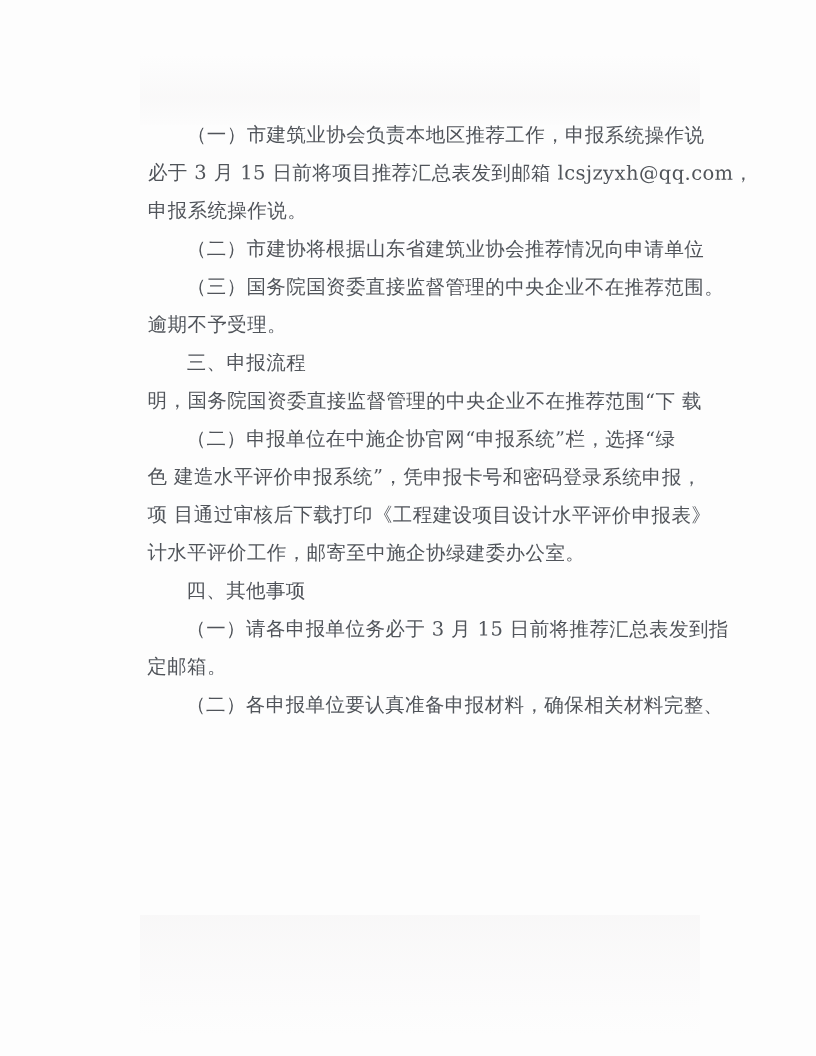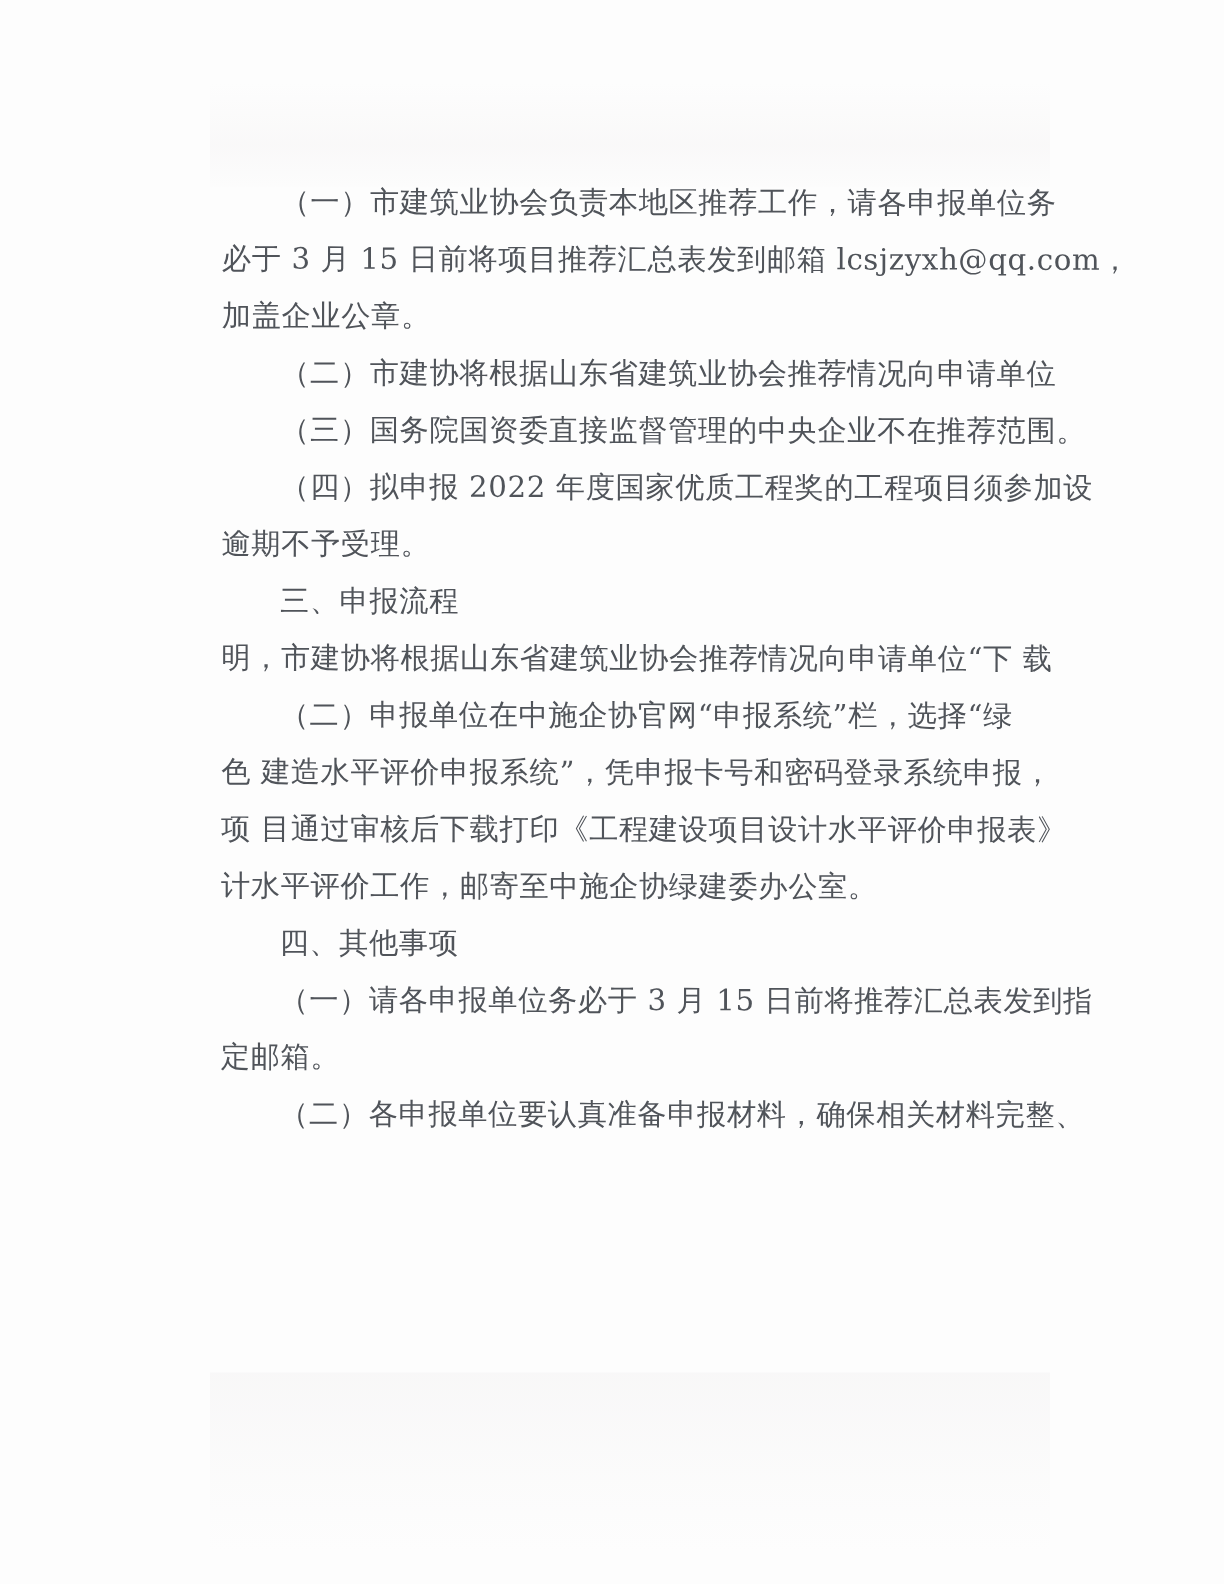--- a/index.html
+++ b/index.html
@@ -53,29 +53,28 @@
   }
 </style>
 </head>
 <body>
 
 <div class="page">
   <div class="scan-texture-top"></div>
   <div class="scan-texture-bottom"></div>
 
   <div class="doc-body">
-    <div class="line indent">（一）市建筑业协会负责本地区推荐工作，请各申报单位务</div>
+    <div class="line indent">（一）市建筑业协会负责本地区推荐工作，申报系统操作说</div>
     <div class="line">必于 3 月 15 日前将项目推荐汇总表发到邮箱 lcsjzyxh@qq.com，</div>
-    <div class="line">加盖企业公章。</div>
+    <div class="line">申报系统操作说。</div>
     <div class="line indent">（二）市建协将根据山东省建筑业协会推荐情况向申请单位</div>
     <div class="line indent">（三）国务院国资委直接监督管理的中央企业不在推荐范围。</div>
-    <div class="line indent">（四）拟申报 2022 年度国家优质工程奖的工程项目须参加设</div>
     <div class="line">逾期不予受理。</div>
     <div class="line indent">三、申报流程</div>
-    <div class="line">明，市建协将根据山东省建筑业协会推荐情况向申请单位“下 载</div>
+    <div class="line">明，国务院国资委直接监督管理的中央企业不在推荐范围“下 载</div>
     <div class="line indent">（二）申报单位在中施企协官网“申报系统”栏，选择“绿</div>
     <div class="line">色 建造水平评价申报系统”，凭申报卡号和密码登录系统申报，</div>
     <div class="line">项 目通过审核后下载打印《工程建设项目设计水平评价申报表》</div>
     <div class="line">计水平评价工作，邮寄至中施企协绿建委办公室。</div>
     <div class="line indent">四、其他事项</div>
     <div class="line indent">（一）请各申报单位务必于 3 月 15 日前将推荐汇总表发到指</div>
     <div class="line">定邮箱。</div>
     <div class="line indent">（二）各申报单位要认真准备申报材料，确保相关材料完整、</div>
   </div>
 </div>

